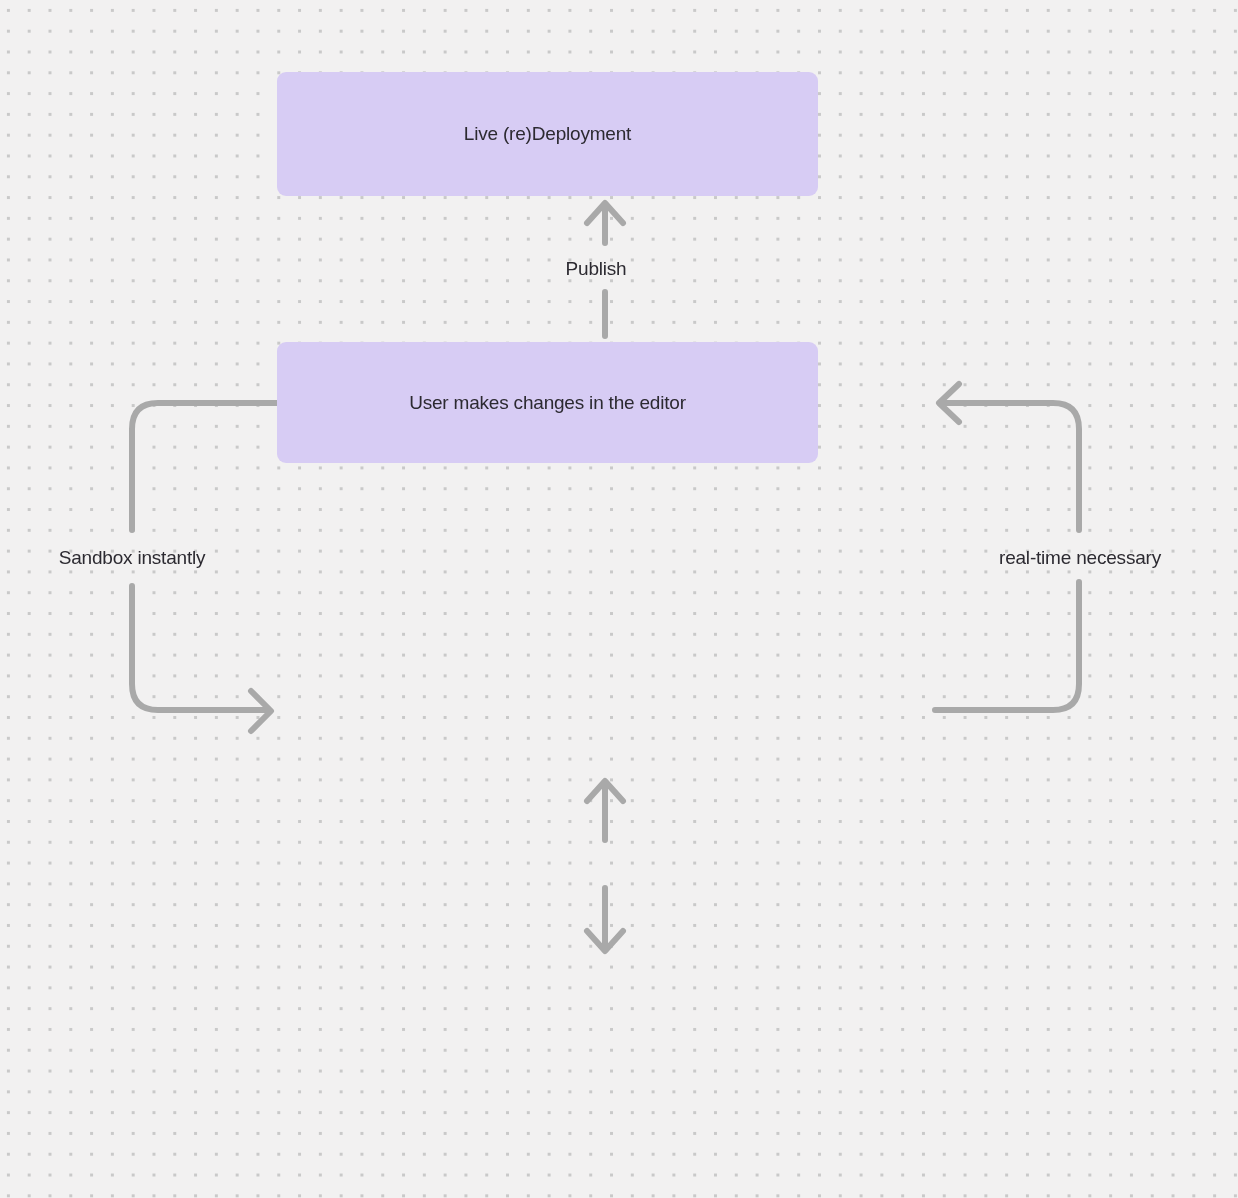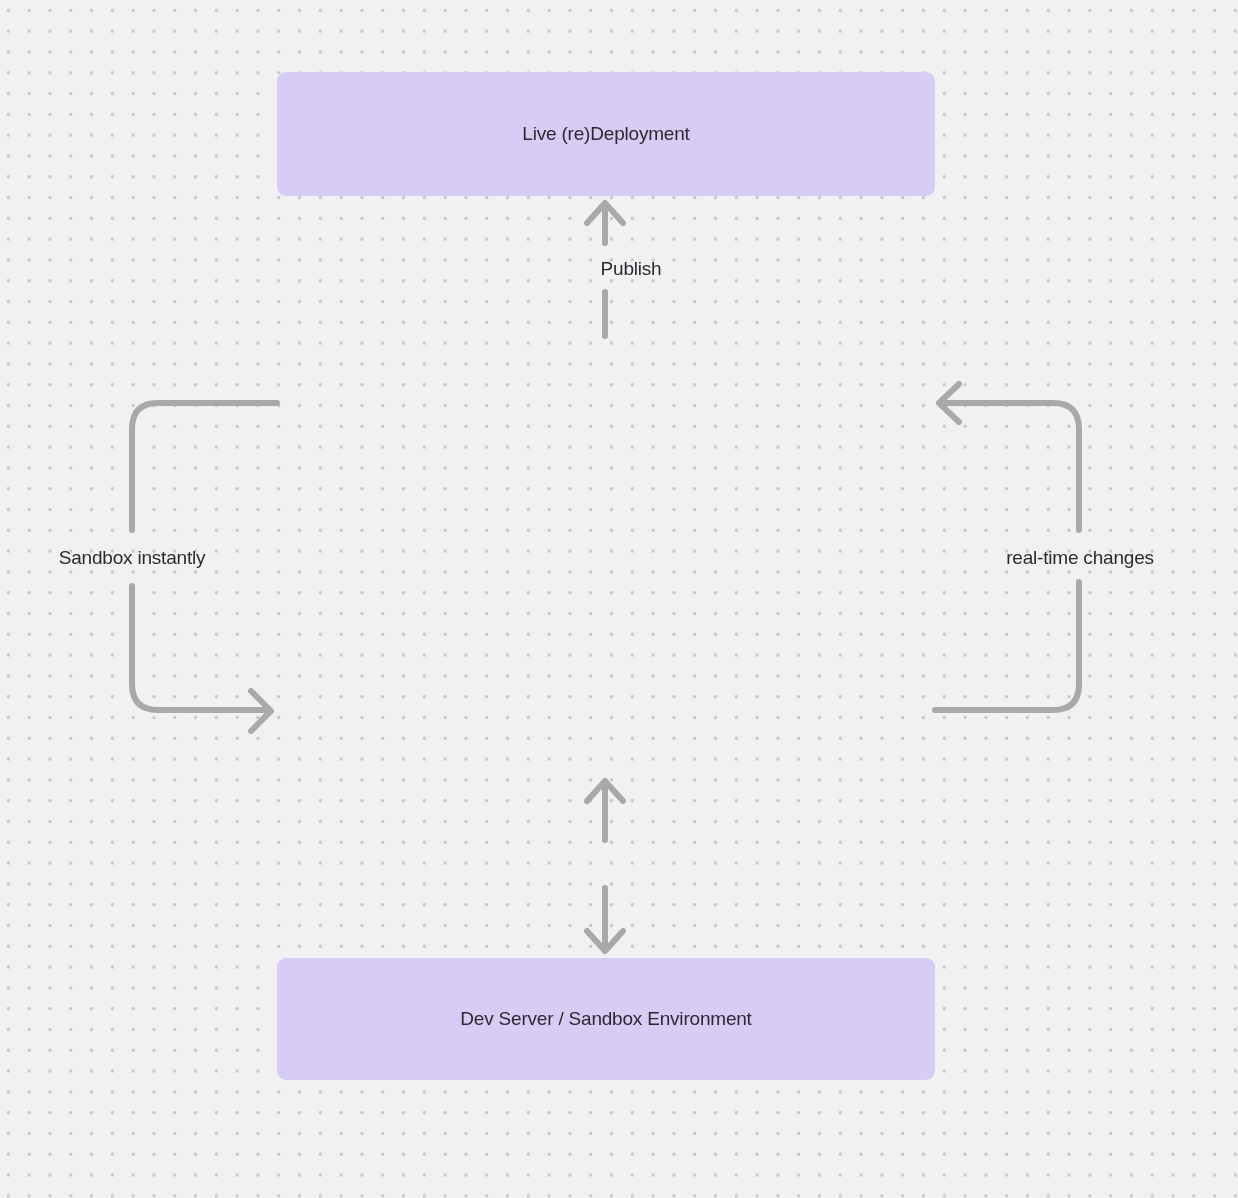--- a/index.html
+++ b/index.html
@@ -28,21 +28,21 @@
   .arrow-layer path {
     fill: none;
     stroke: #a9a9a9;
     stroke-width: 6;
     stroke-linecap: round;
     stroke-linejoin: round;
   }
   .node {
     position: absolute;
     left: 277px;
-    width: 658px;
+    width: 541px;
     background: #d7ccf4;
     border-radius: 9px;
     display: flex;
     align-items: center;
     justify-content: center;
     font-size: 19px;
     letter-spacing: -0.2px;
     text-align: center;
   }
   #node-live-deployment { top: 72px;  height: 124px; }
@@ -50,21 +50,21 @@
   #node-preview         { top: 651px; height: 122px; }
   #node-dev-server      { top: 958px; height: 122px; }
 
   .edge-label {
     position: absolute;
     transform: translate(-50%, -50%);
     white-space: nowrap;
     font-size: 19px;
     letter-spacing: -0.2px;
   }
-  #label-publish            { left: 631px;  top: 269px; }
+  #label-publish            { left: 596px;  top: 269px; }
   #label-updates-instantly  { left: 132px;  top: 558px; }
   #label-realtime-feedback  { left: 1080px; top: 558px; }
   #label-spun-up            { left: 605px;  top: 867px; }
 </style>
 </head>
 <body>
 
 <div class="canvas">
 
   <svg class="arrow-layer" viewBox="0 0 1238 1198" xmlns="http://www.w3.org/2000/svg">
@@ -79,26 +79,26 @@
     <path d="M1079 530 L1079 429 Q1079 403 1053 403 L944 403 M959 384 L939 403 L959 422"></path>
 
     <path d="M605 840 L605 784 M587 801 L605 781 L623 801"></path>
     <path d="M605 888 L605 946 M587 931 L605 951 L623 931"></path>
   </svg>
 
   <div class="node" id="node-live-deployment">
     <span>Live (re)Deployment</span>
   </div>
 
+  <div class="node" id="node-editor">
+    <span>User makes changes in the editor</span>
+  </div>
 
 
-  <div class="node" id="node-dev-server">
-    <span>Dev Server / Sandbox Environment</span>
-  </div>
 
   <div class="edge-label" id="label-publish">Publish</div>
 
   <div class="edge-label" id="label-updates-instantly">Sandbox instantly</div>
 
-  <div class="edge-label" id="label-realtime-feedback">real-time changes</div>
+  <div class="edge-label" id="label-realtime-feedback">real-time necessary</div>
 
 
 </div>
 
 </body></html>

